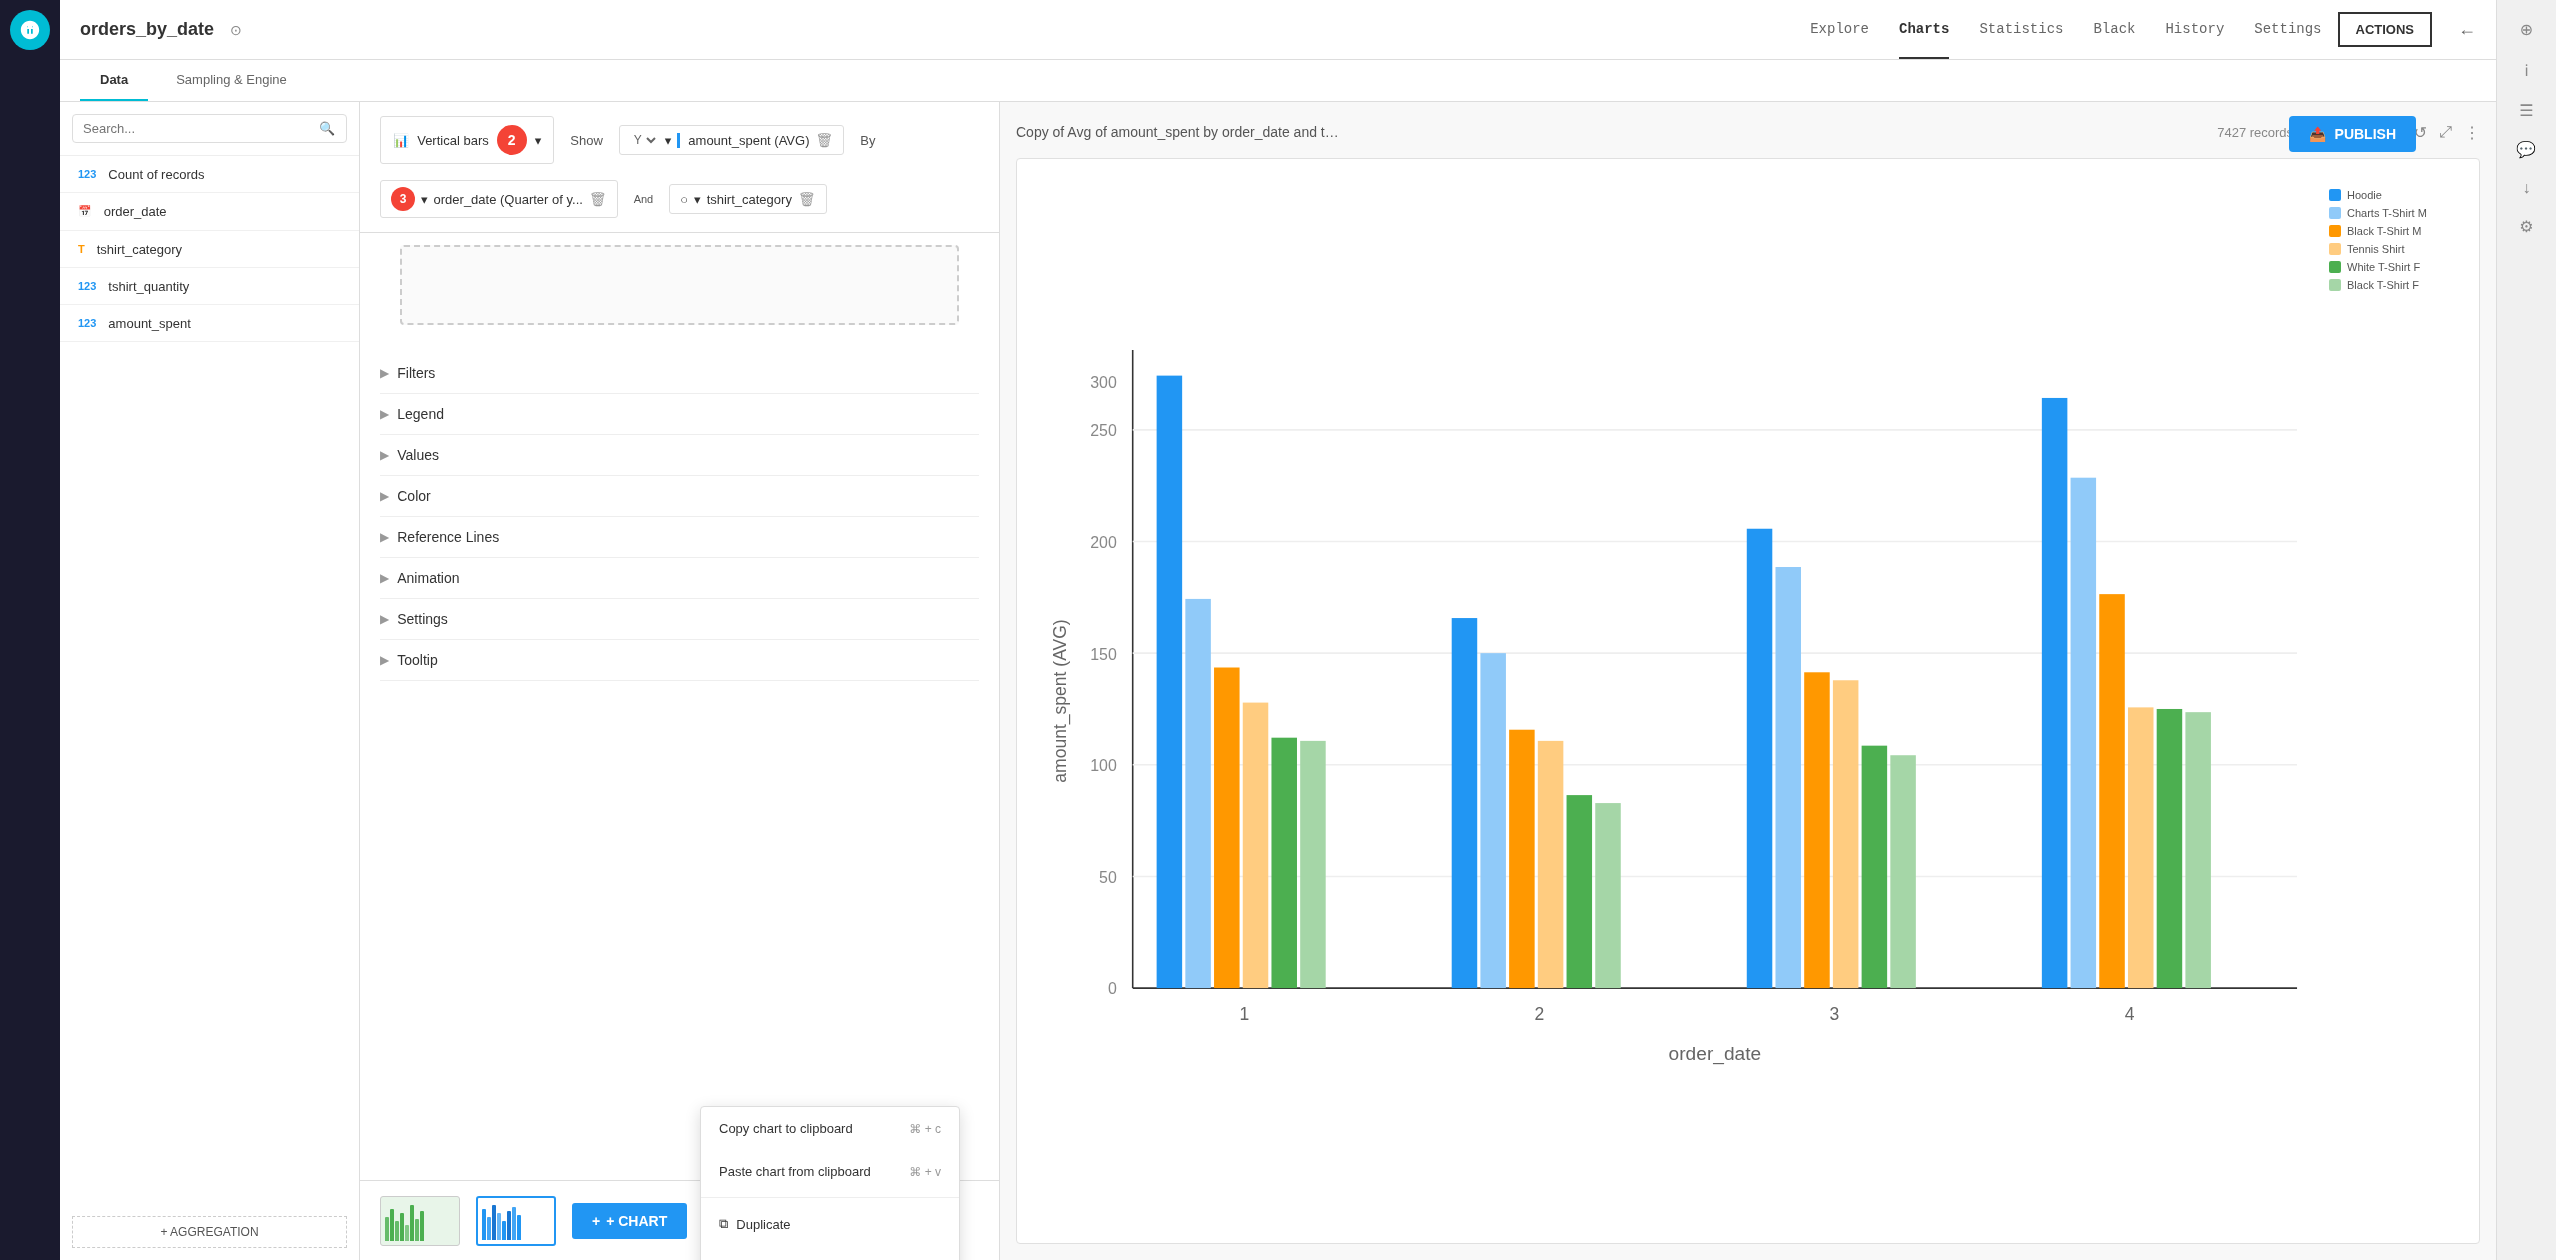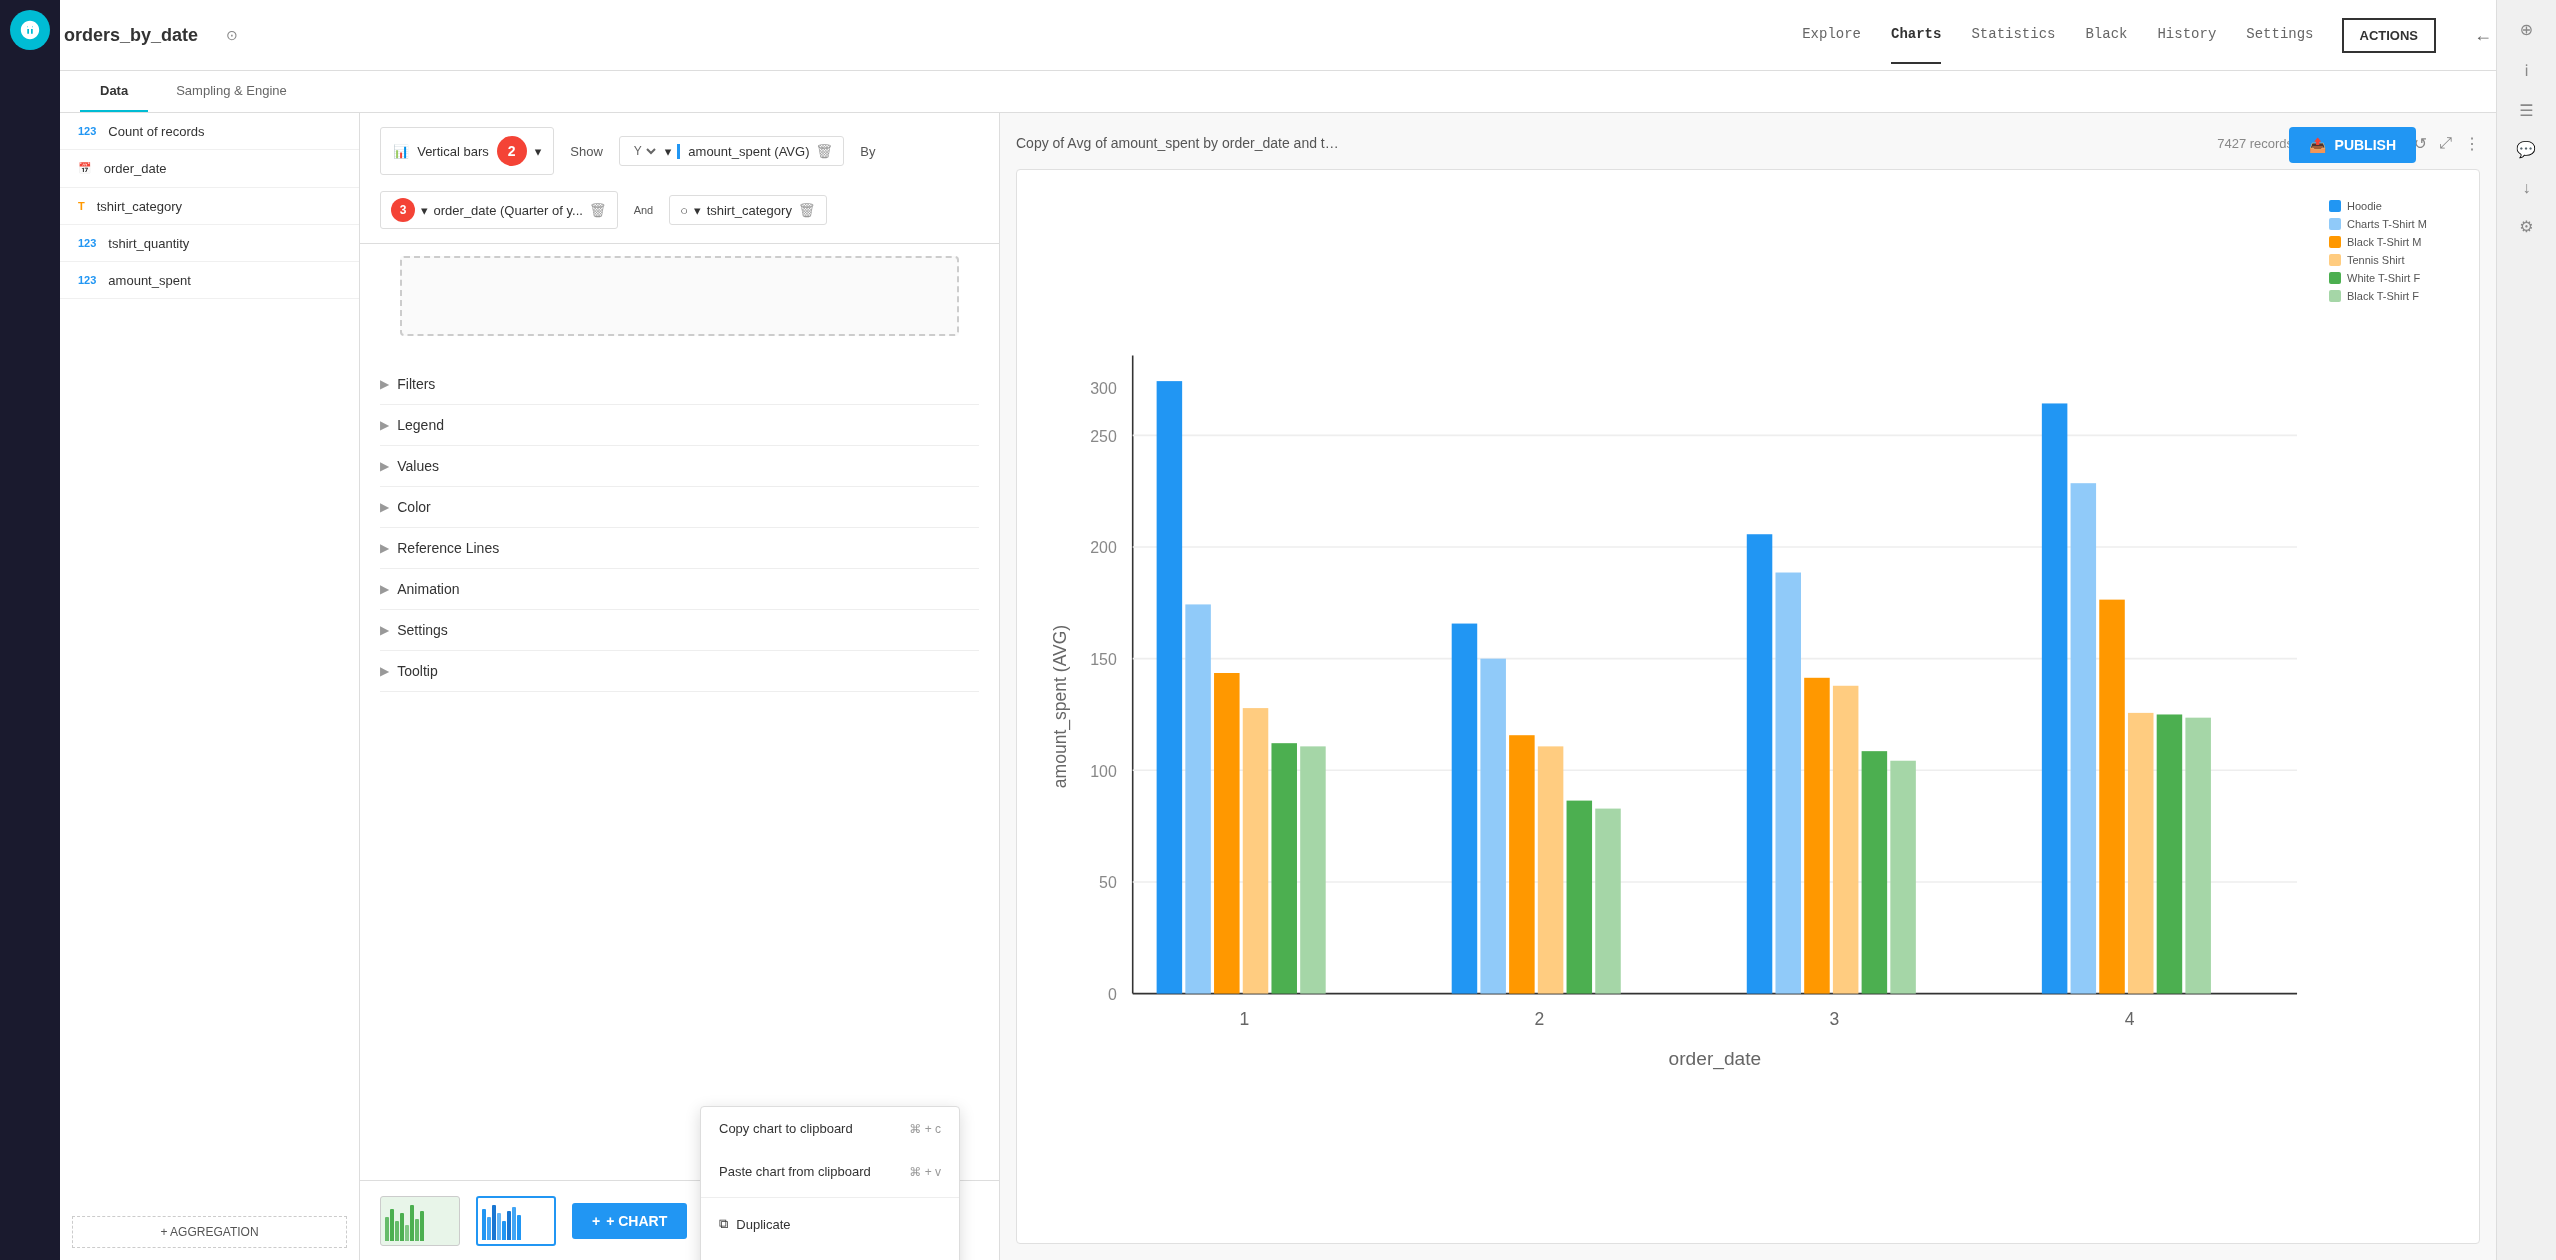--- a/index.html
+++ b/index.html
@@ -8,21 +8,21 @@
     
     .app-container { display: flex; width: 2556px; height: 1260px; position: relative; }
     .left-rail { width: 60px; background: #1a1a2e; display: flex; flex-direction: column; align-items: center; padding-top: 10px; flex-shrink: 0; }
     .main-content { flex: 1; display: flex; flex-direction: column; }
     .right-rail { width: 60px; background: #f0f0f0; display: flex; flex-direction: column; align-items: center; padding-top: 20px; gap: 20px; border-left: 1px solid #ddd; flex-shrink: 0; }
 
     
     .app-logo { width: 40px; height: 40px; background: #00bcd4; border-radius: 50%; display: flex; align-items: center; justify-content: center; color: white; font-size: 18px; margin-bottom: 20px; }
 
     
-    .top-bar { background: white; border-bottom: 1px solid #ddd; display: flex; align-items: center; padding: 0 4px; height: 71px; gap: 28px; }
+    .top-bar { background: white; border-bottom: 1px solid #ddd; display: flex; align-items: center; padding: 0 20px; height: 60px; gap: 16px; }
     .top-bar-title { font-size: 18px; font-weight: 600; color: #333; }
     .top-bar-nav { display: flex; gap: 30px; margin-left: auto; }
     .nav-item { font-size: 14px; color: #666; cursor: pointer; padding: 20px 0; border-bottom: 2px solid transparent; text-decoration: none; font-family: Liberation Mono, monospace; }
     .nav-item.active { color: #333; font-weight: 600; border-bottom-color: #333; }
     .actions-btn { background: white; border: 2px solid #333; color: #333; font-weight: 700; padding: 8px 16px; font-size: 13px; cursor: pointer; }
     .back-btn { color: #666; font-size: 18px; cursor: pointer; margin-left: 10px; }
     .db-icon { color: #888; font-size: 14px; cursor: pointer; }
 
     
     .sub-tabs { background: white; border-bottom: 1px solid #ddd; display: flex; gap: 8px; padding: 0 20px; }
@@ -131,20 +131,26 @@
     </div>
 
     <div class="sub-tabs">
       <div class="sub-tab active">Data</div>
       <div class="sub-tab">Sampling &amp; Engine</div>
     </div>
 
     <div class="body-row">
 
       <div class="sidebar">
+        <div class="sidebar-search">
+          <div class="search-input-wrap">
+            <input class="search-input" type="text" placeholder="Search..." style="">
+            <span>🔍</span>
+          </div>
+        </div>
         <div class="field-list">
           <div class="field-item">
             <span class="field-icon num">123</span>
             <span>Count of records</span>
           </div>
           <div class="field-item">
             <span class="field-icon date">📅</span>
             <span>order_date</span>
           </div>
           <div class="field-item">

